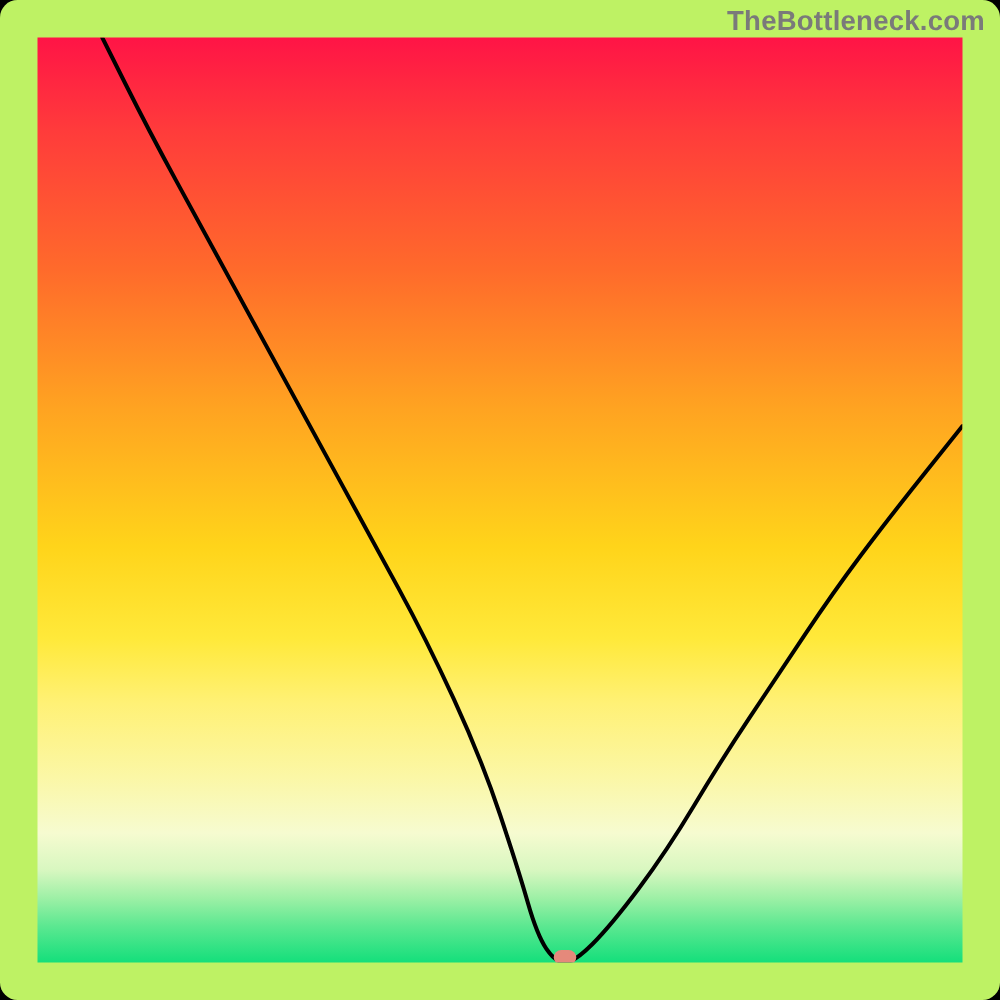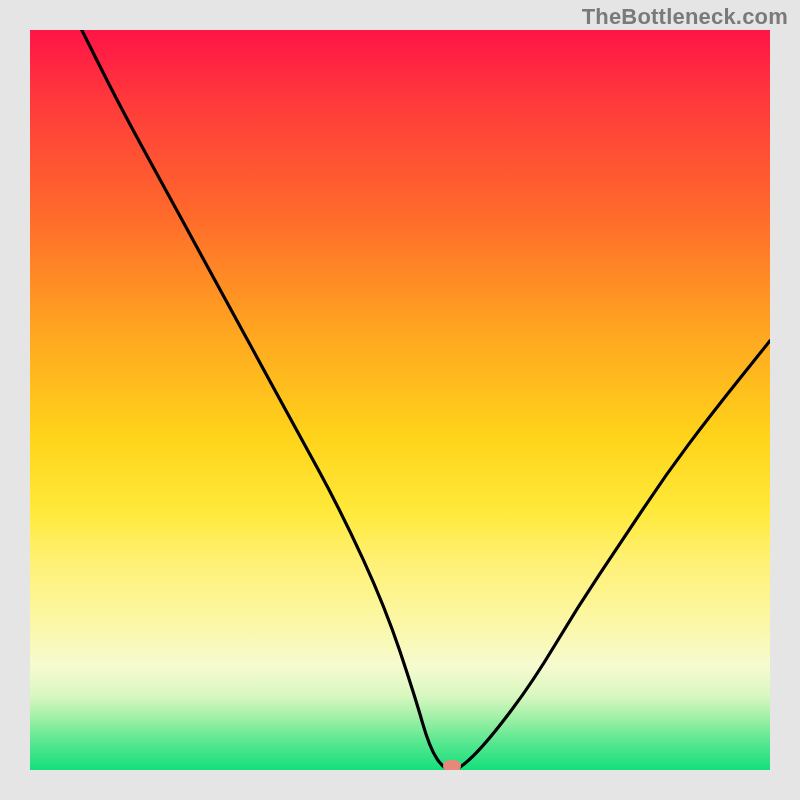--- a/index.html
+++ b/index.html
@@ -7,21 +7,22 @@
     padding: 0;
     width: 800px;
     height: 800px;
     background: #000;
     font-family: Arial, Helvetica, sans-serif;
   }
   .frame {
     position: relative;
     width: 800px;
     height: 800px;
-    background: #e5e5e5;
+    background: #bef264;
+    border-radius: 14px;
   }
   .watermark {
     position: absolute;
     top: 4px;
     right: 12px;
     color: #7a7a7a;
     font-size: 22px;
     font-weight: 600;
     letter-spacing: 0.2px;
     z-index: 10;

